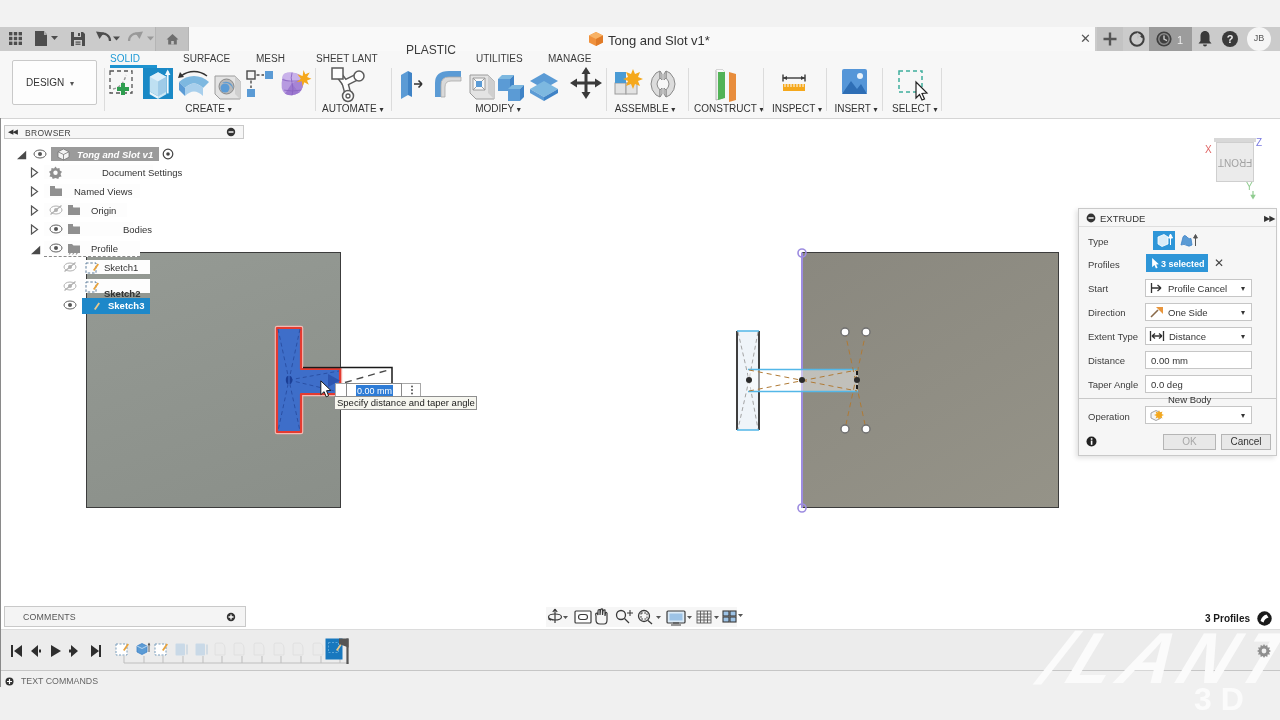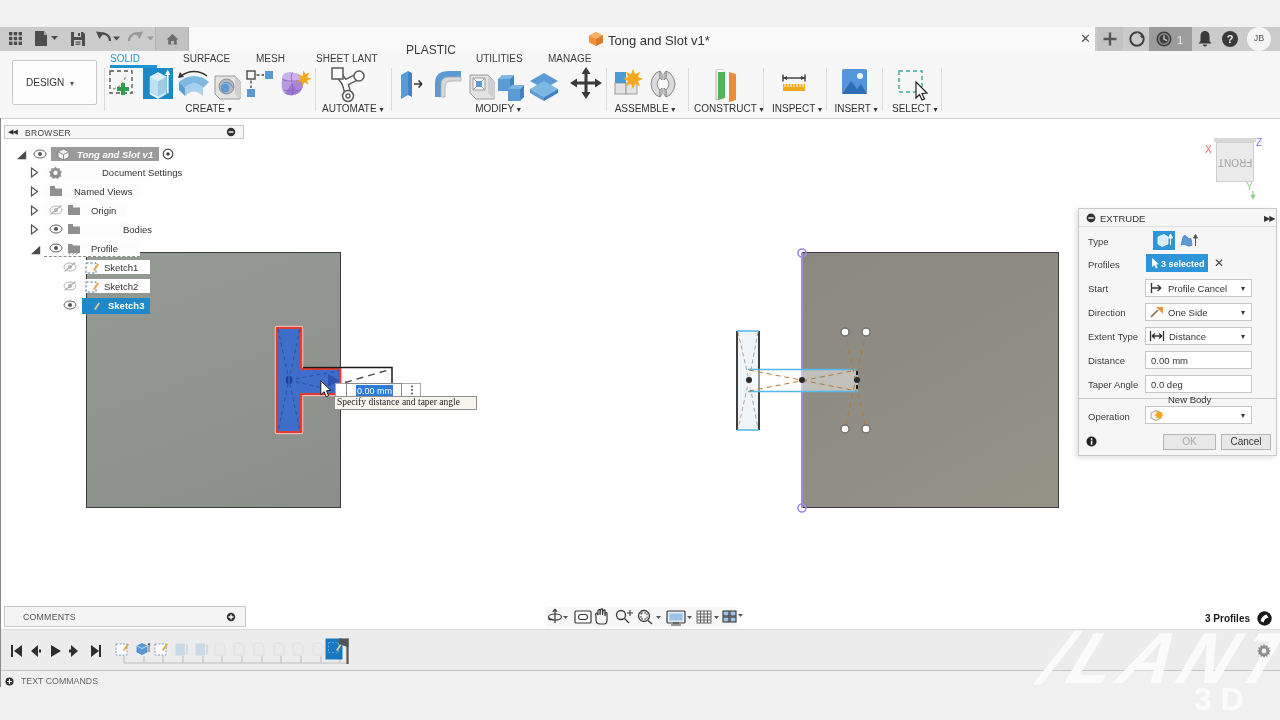--- a/index.html
+++ b/index.html
@@ -339,21 +339,21 @@
 <div class="abs" style="left:346px;top:383px;width:56px;height:14px;background:#fff;border:1px solid #8a8a8a;box-sizing:border-box;"></div>
 <div class="abs" style="left:356px;top:384.5px;width:37px;height:11.5px;background:#2e7cd6;"></div>
 <div class="abs" style="left:357px;top:385.5px;font-size:9px;color:#fff;">0.00 mm</div>
 <svg class="abs" style="left:410px;top:385px;" width="4" height="10" viewBox="0 0 4 10">
   <circle cx="2" cy="1.5" r="1" fill="#555"></circle>
     <circle cx="2" cy="5" r="1" fill="#555"></circle>
     <circle cx="2" cy="8.5" r="1" fill="#555"></circle>
 </svg>
 
 <div class="abs" style="left:334px;top:396px;width:141px;height:12px;background:#f6f6ef;border:1px solid #8f8f8f;"></div>
-<div class="abs" style="left:337px;top:396.5px;font-size:9.5px;color:#222;font-family:Liberation Serif, serif;">Specify distance and taper angle</div>
+<div class="abs" style="left:337px;top:396.5px;font-size:9.5px;color:#222;">Specify distance and taper angle</div>
 
 <svg class="abs" style="left:319px;top:380px;" width="14" height="19" viewBox="0 0 16 22">
   <path d="M2 1 L2 17 L5.8 13.5 L8.2 19.5 L11 18.3 L8.6 12.4 L13.5 12 Z" fill="#fff" stroke="#111" stroke-width="1.1"></path>
 </svg>
 
 <div class="abs" style="left:1214px;top:138px;width:42px;height:4px;background:#d8d8d8;"></div>
 <div class="abs" style="left:1216px;top:142px;width:38px;height:40px;background:#ebebeb;border:1px solid #cfcfcf;box-sizing:border-box;"></div>
 <div class="abs" style="left:1216px;top:154px;width:38px;height:14px;text-align:center;font-size:10px;color:#a2a2a2;transform:rotate(180deg);">FRONT</div>
 <div class="abs" style="left:1205px;top:144px;font-size:10px;color:#e06666;">X</div>
 <div class="abs" style="left:1256px;top:137px;font-size:10px;color:#7a7ae0;">Z</div>
@@ -467,21 +467,21 @@
 <div class="abs" style="left:80px;top:279px;width:70px;height:14px;background:#fdfdfd;"></div>
 <svg class="abs" style="left:63px;top:281px;" width="14" height="10" viewBox="0 0 14 10">
     <ellipse cx="7" cy="5" rx="6" ry="4" fill="none" stroke="#b0b0b0" stroke-width="1"></ellipse>
     <circle cx="7" cy="5" r="2" fill="#b0b0b0"></circle>
     <path d="M1.5 9.5 L12.5 0.5" stroke="#b0b0b0" stroke-width="1.2"></path>
   </svg>
 <svg class="abs" style="left:85px;top:280px;" width="14" height="13" viewBox="0 0 14 13">
   <rect x="1" y="2" width="10" height="10" fill="none" stroke="#5b7a99" stroke-width="1" stroke-dasharray="2.5 1.8"></rect>
   <path d="M8 9 L12.5 2.5 L14 3.5 L9.5 10 Z" fill="#e8a33d"></path>
 </svg>
-<div class="abs" style="left:104px;top:281px;font-size:9.5px;color:#333;">Sketch2</div>
+<div class="abs" style="left:104px;top:288px;font-size:9.5px;color:#333;font-weight:bold;">Sketch2</div>
 
 <svg class="abs" style="left:63px;top:300px;" width="14" height="10" viewBox="0 0 14 10">
     <ellipse cx="7" cy="5" rx="6" ry="4" fill="none" stroke="#5f5f5f" stroke-width="1"></ellipse>
     <circle cx="7" cy="5" r="2" fill="#555"></circle>
   </svg>
 <div class="abs" style="left:82px;top:298px;width:68px;height:16px;background:#1e88c9;"></div>
 <svg class="abs" style="left:86px;top:300px;" width="14" height="13" viewBox="0 0 14 13">
   <path d="M8 9 L12.5 2.5 L14 3.5 L9.5 10 Z" fill="#e8c98d"></path>
 </svg>
 <div class="abs" style="left:108px;top:300px;font-size:9.5px;font-weight:bold;color:#fff;">Sketch3</div>

